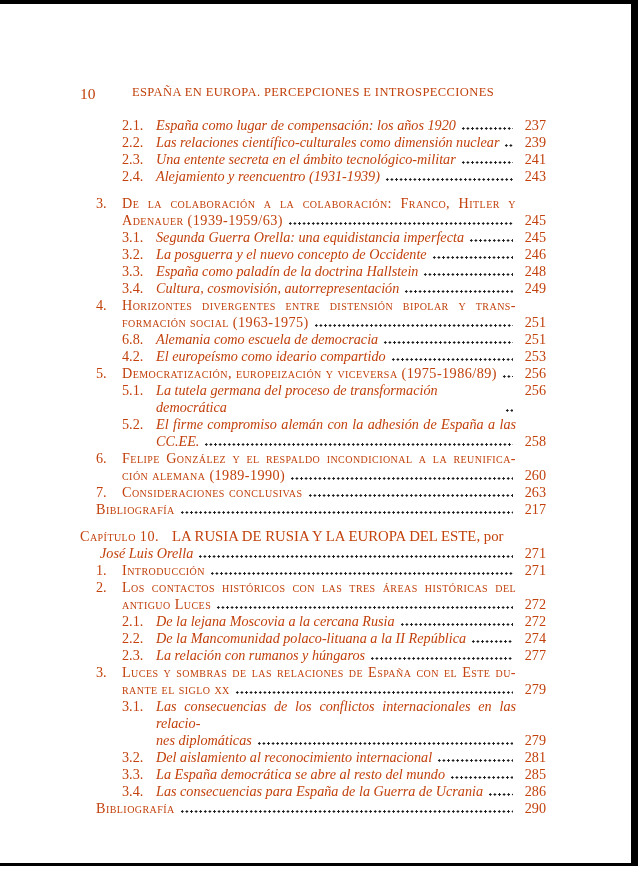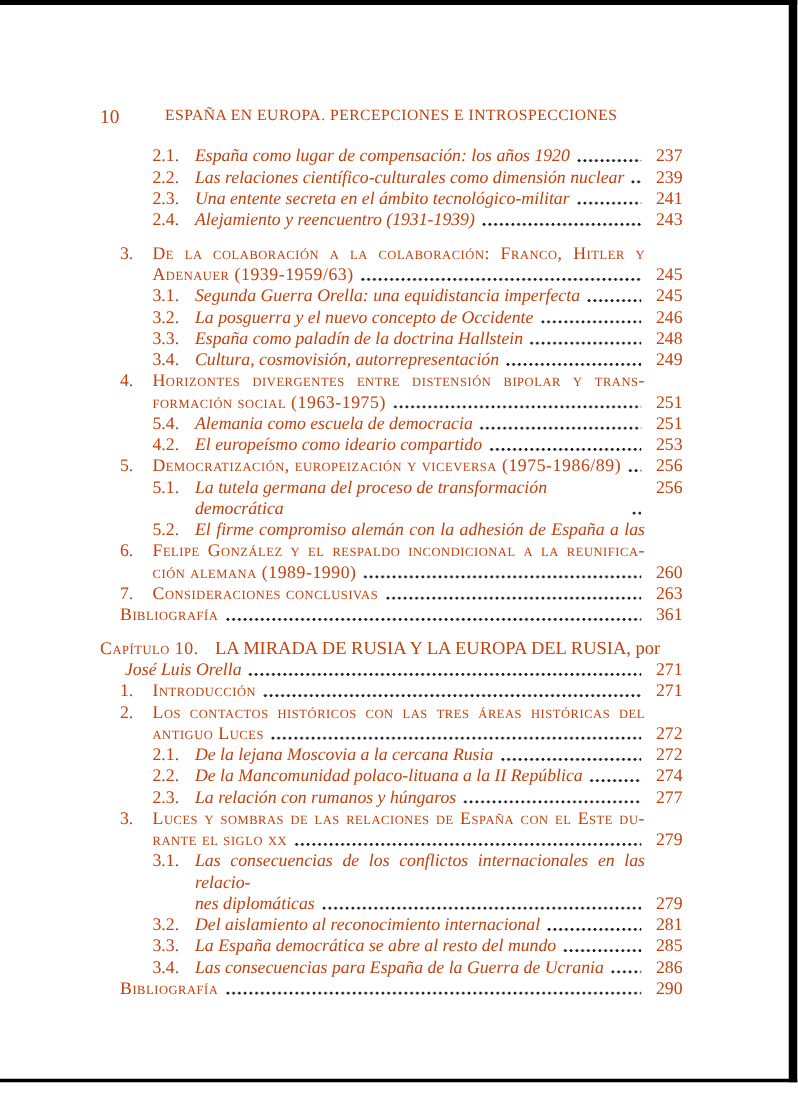--- a/index.html
+++ b/index.html
@@ -137,21 +137,21 @@
         <span class="label">4.</span>
         <span class="text"><span class="part sc">Horizontes divergentes entre distensión bipolar y trans-</span></span>
         <span class="pageno"></span>
       </div>
       <div class="row l1cont">
         <span class="text"><span class="part sc">formación social (1963-1975)</span></span>
         <span class="leader"></span>
         <span class="pageno">251</span>
       </div>
       <div class="row l2">
-        <span class="label">5.4.</span>
+        <span class="label">6.8.</span>
         <span class="text"><span class="part it">Alemania como escuela de democracia</span></span>
         <span class="leader"></span>
         <span class="pageno">251</span>
       </div>
       <div class="row l2">
         <span class="label">4.2.</span>
         <span class="text"><span class="part it">El europeísmo como ideario compartido</span></span>
         <span class="leader"></span>
         <span class="pageno">253</span>
       </div>
@@ -165,43 +165,48 @@
         <span class="label">5.1.</span>
         <span class="text"><span class="part it">La tutela germana del proceso de transformación democrática</span></span>
         <span class="leader"></span>
         <span class="pageno">256</span>
       </div>
       <div class="row l2 justify">
         <span class="label">5.2.</span>
         <span class="text"><span class="part it">El firme compromiso alemán con la adhesión de España a las</span></span>
         <span class="pageno"></span>
       </div>
+      <div class="row l2cont">
+        <span class="text"><span class="part it">CC.EE.</span></span>
+        <span class="leader"></span>
+        <span class="pageno">258</span>
+      </div>
       <div class="row l1 justify">
         <span class="label">6.</span>
         <span class="text"><span class="part sc">Felipe González y el respaldo incondicional a la reunifica-</span></span>
         <span class="pageno"></span>
       </div>
       <div class="row l1cont">
         <span class="text"><span class="part sc">ción alemana (1989-1990)</span></span>
         <span class="leader"></span>
         <span class="pageno">260</span>
       </div>
       <div class="row l1">
         <span class="label">7.</span>
         <span class="text"><span class="part sc">Consideraciones conclusivas</span></span>
         <span class="leader"></span>
         <span class="pageno">263</span>
       </div>
       <div class="row biblio">
         <span class="text"><span class="part sc">Bibliografía</span></span>
         <span class="leader"></span>
-        <span class="pageno">361</span>
+        <span class="pageno">217</span>
       </div>
       <div class="row chapter gap">
-        <span class="text"><span class="part sc-num">Capítulo 10.</span><span class="part rm">LA MIRADA DE RUSIA Y LA EUROPA DEL RUSIA, por</span></span>
+        <span class="text"><span class="part sc-num">Capítulo 10.</span><span class="part rm">LA RUSIA DE RUSIA Y LA EUROPA DEL ESTE, por</span></span>
       </div>
       <div class="row chaptercont">
         <span class="text"><span class="part it">José Luis Orella</span></span>
         <span class="leader"></span>
         <span class="pageno">271</span>
       </div>
       <div class="row l1">
         <span class="label">1.</span>
         <span class="text"><span class="part sc">Introducción</span></span>
         <span class="leader"></span>

